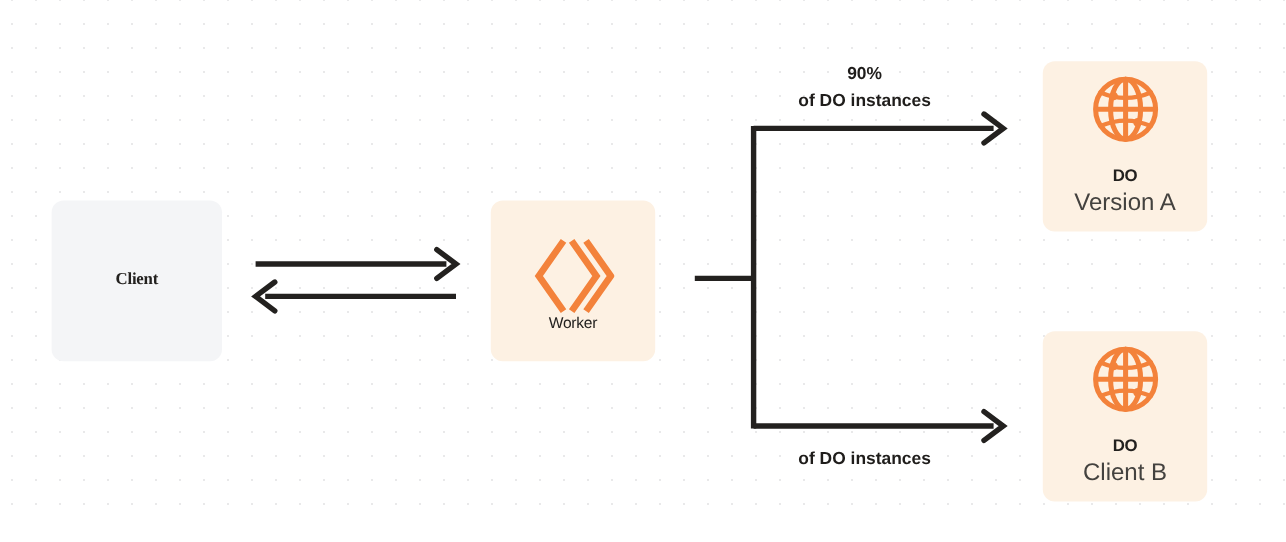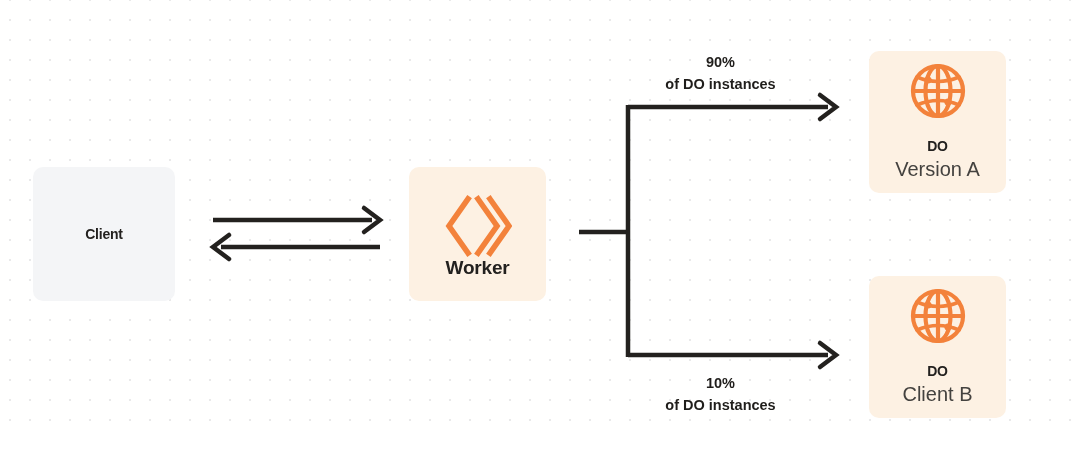--- a/index.html
+++ b/index.html
@@ -24,25 +24,26 @@
   .node {
     position: absolute;
     border-radius: 10px;
     display: flex;
     flex-direction: column;
     align-items: center;
     justify-content: center;
     box-sizing: border-box;
   }
   .node-client {
-    left: 33px;
+    left: 43px;
     top: 167px;
     width: 142px;
     height: 134px;
     background: #f4f5f7;
+    font-family: Liberation Serif, serif;
   }
   .node-worker {
     left: 409px;
     top: 167px;
     width: 137px;
     height: 134px;
     background: #fdf1e3;
     padding-top: 6px;
   }
   .node-do-a {
@@ -61,22 +62,22 @@
   }
 
   .node-label {
     font-size: 14px;
     font-weight: bold;
     color: #23211f;
     letter-spacing: -0.2px;
     line-height: 1.2;
   }
   .node-label-worker {
-    font-size: 19px;
-    font-weight: bold;
+    font-size: 13px;
+    font-weight: normal;
     color: #23211f;
     letter-spacing: -0.2px;
   }
   .node-sublabel {
     font-size: 20px;
     font-weight: normal;
     color: #44423f;
     margin-top: 3px;
     line-height: 1.25;
   }
@@ -153,21 +154,20 @@
       <polyline points="820,343 836,355 820,367" fill="none" stroke="#23211f" stroke-width="4.5" stroke-linecap="round" stroke-linejoin="miter"></polyline>
     </g>
   </svg>
 
   <div class="edge-label edge-label-top">
     <div>90%</div>
     <div>of DO instances</div>
   </div>
 
   <div class="edge-label edge-label-bottom">
-    <div>10%</div>
     <div>of DO instances</div>
   </div>
 
   <div class="node node-client">
     <div class="node-label">Client</div>
   </div>
 
   <div class="node node-worker">
     <span class="icon-wrap">
       <svg width="68" height="62" viewBox="0 0 68 62" xmlns="http://www.w3.org/2000/svg">

